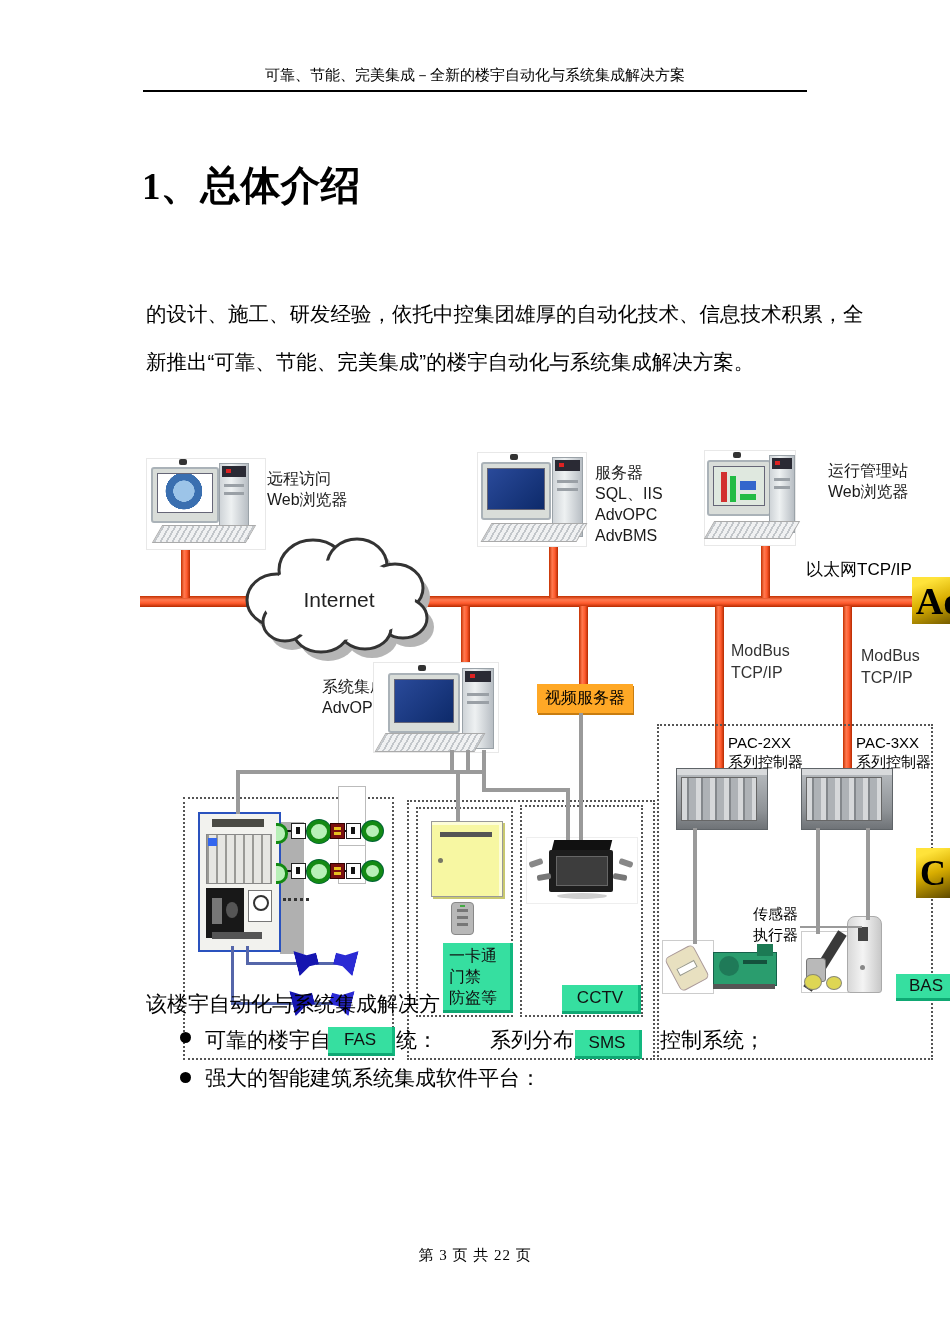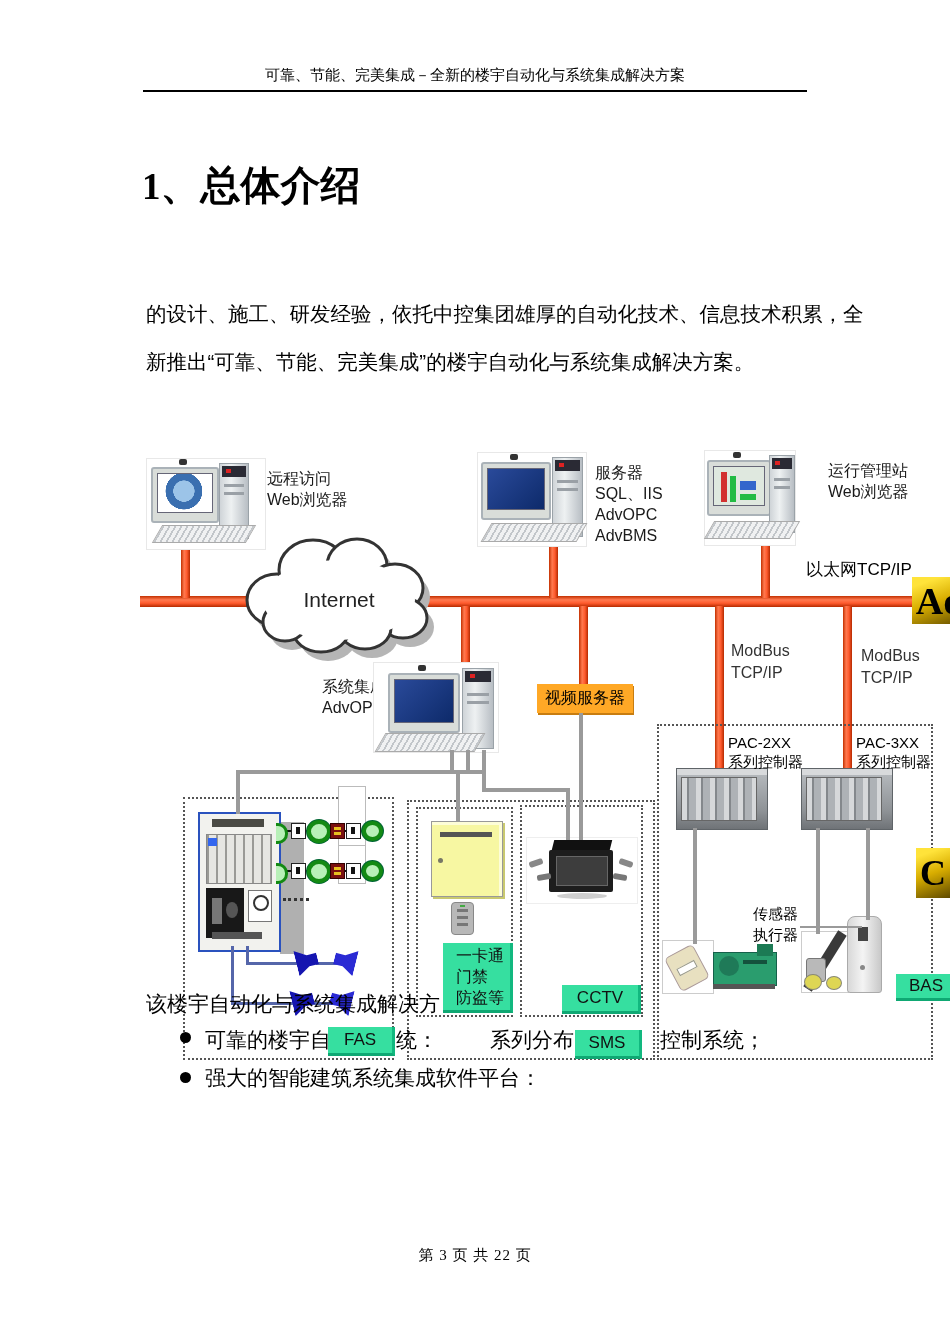--- a/index.html
+++ b/index.html
@@ -349,21 +349,21 @@
       <div class="abs" style="left:7px;top:6px;width:50px;height:28px;background:#3d3d3d;border:1px solid #666;"></div>
     </div>
     <div class="abs" style="left:30px;top:55px;width:50px;height:6px;background:#cfcfcf;border-radius:50%;"></div>
     <div class="abs" style="left:2px;top:22px;width:14px;height:6px;background:#888;transform:rotate(-18deg);border-radius:2px;"></div>
     <div class="abs" style="left:10px;top:36px;width:14px;height:6px;background:#777;transform:rotate(-10deg);border-radius:2px;"></div>
     <div class="abs" style="left:92px;top:22px;width:14px;height:6px;background:#888;transform:rotate(18deg);border-radius:2px;"></div>
     <div class="abs" style="left:86px;top:36px;width:14px;height:6px;background:#777;transform:rotate(10deg);border-radius:2px;"></div>
   </div>
 
   <div class="abs green" style="left:443px;top:943px;width:70px;height:70px;flex-direction:column;
-       align-items:flex-start;justify-content:center;padding-left:13px;box-sizing:border-box;font-size:16px;line-height:21px;">
+       align-items:flex-start;justify-content:center;padding-left:6px;box-sizing:border-box;font-size:16px;line-height:21px;">
     <span>一卡通</span>
     <span>门禁</span>
     <span>防盗等</span>
   </div>
   <div class="abs green" style="left:562px;top:985px;width:76px;height:26px;">CCTV</div>
   <div class="abs green" style="left:328px;top:1027px;width:64px;height:26px;">FAS</div>
   <div class="abs green" style="left:575px;top:1030px;width:64px;height:26px;">SMS</div>
 
   <div class="abs ovl" style="left:146px;top:990px;">该楼宇自动化与系统集成解决方</div>
   <div class="abs" style="left:180px;top:1032px;width:11px;height:11px;background:#000;border-radius:50%;z-index:30;"></div>

